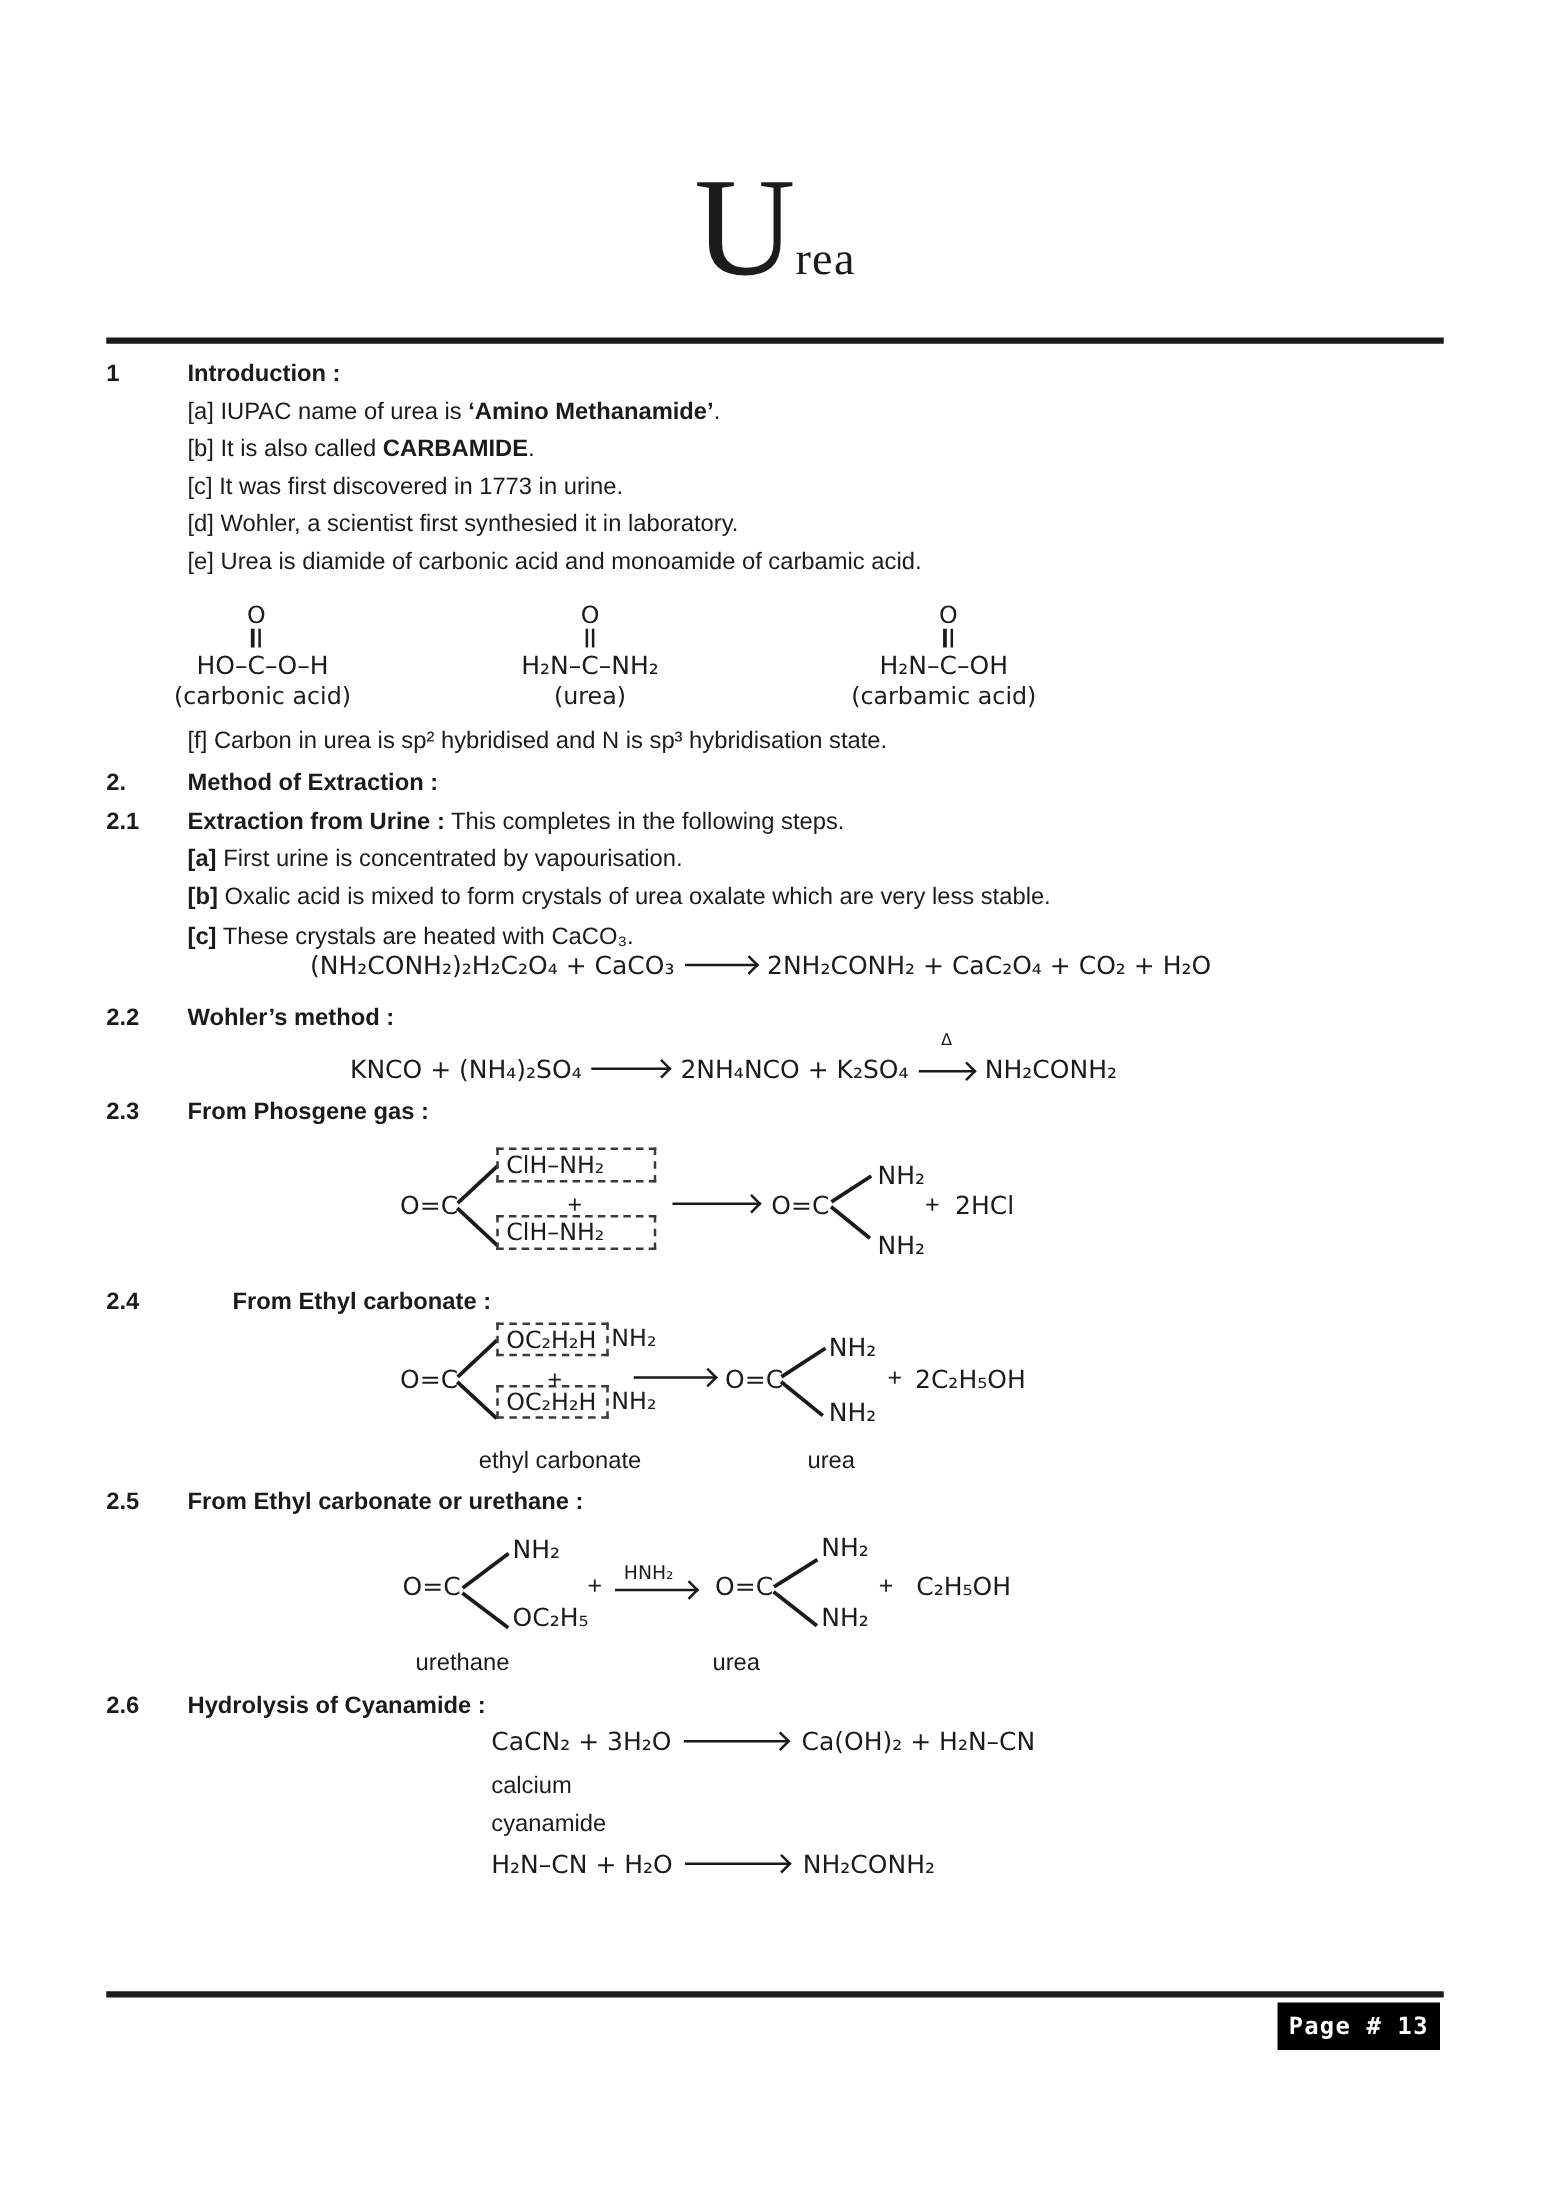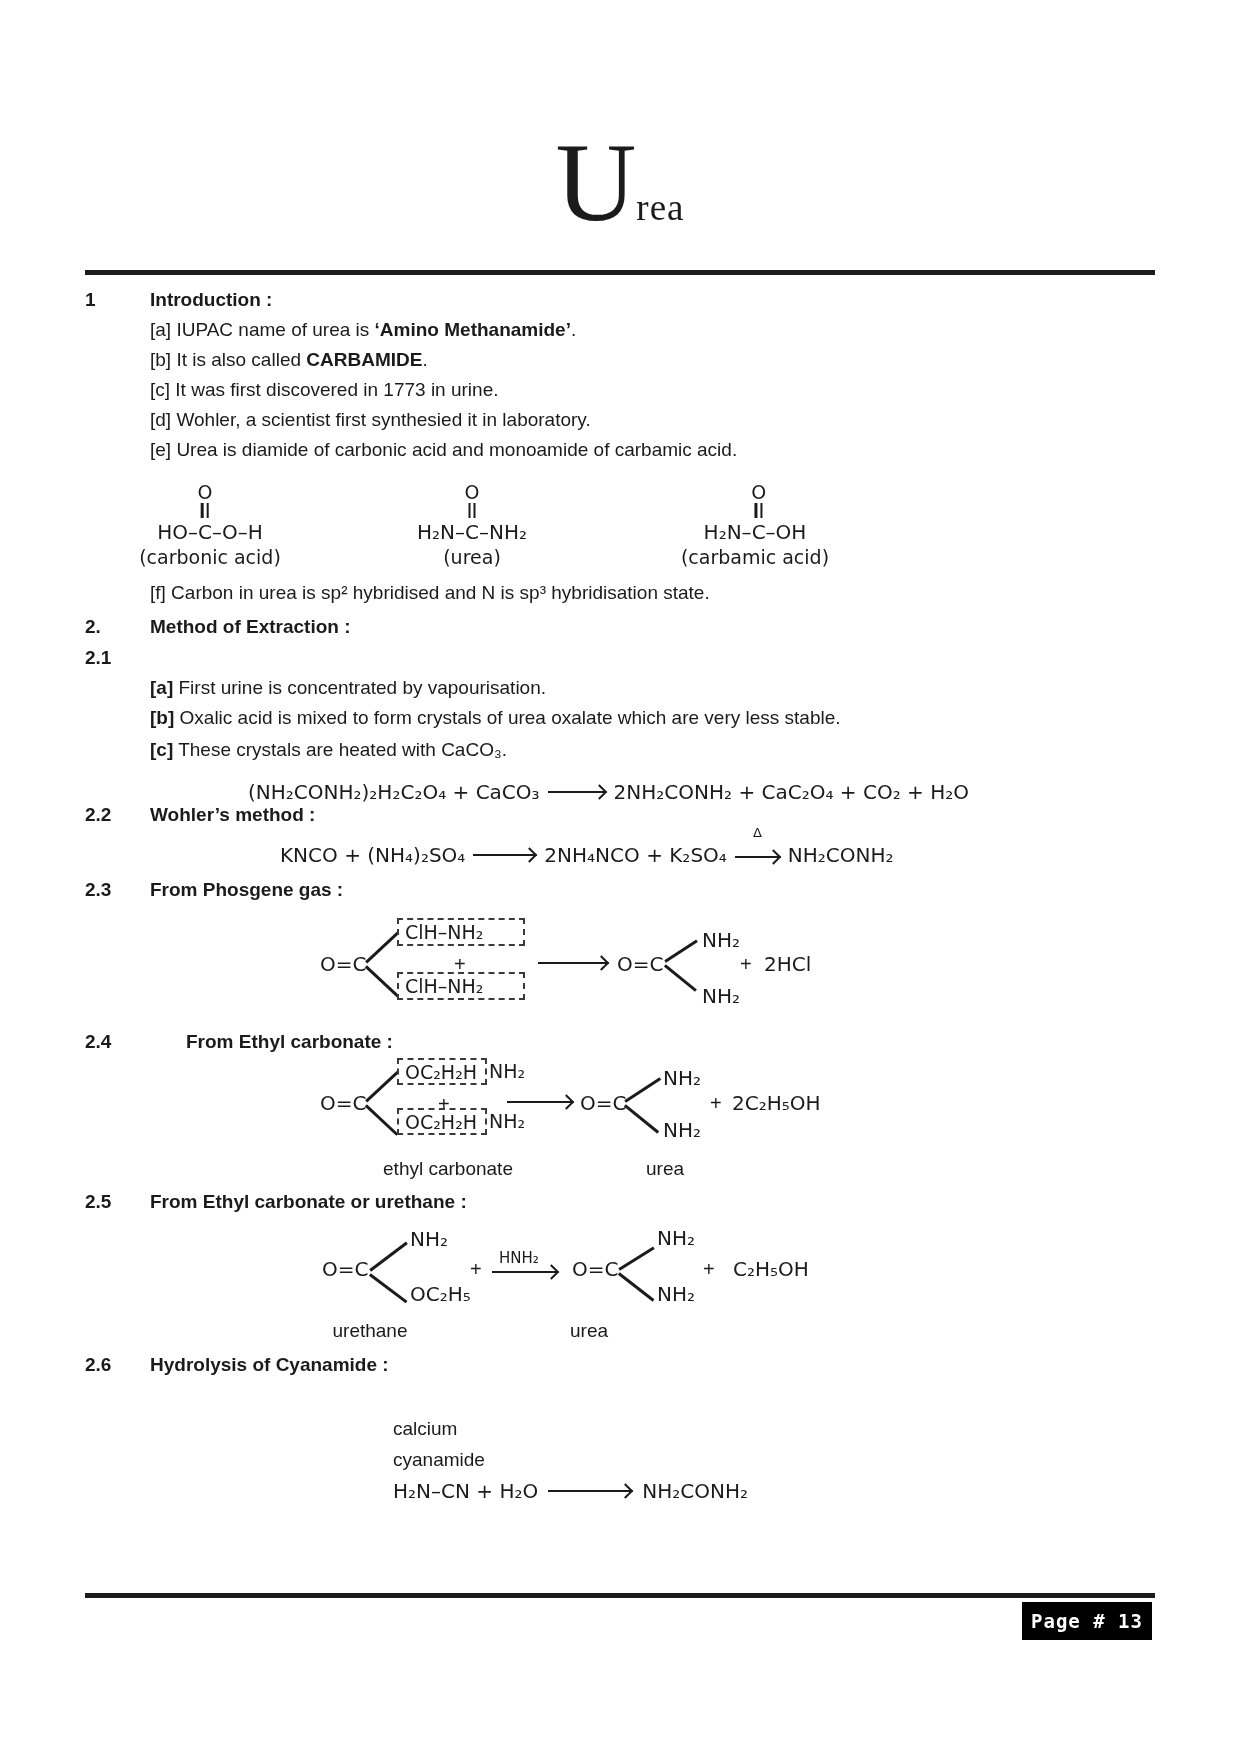--- a/index.html
+++ b/index.html
@@ -96,25 +96,26 @@
           </span><span>C</span></span><span>–OH</span></div>
     <div class="cap">(carbamic acid)</div>
   </div>
 
   <div class="abs" style="left:150px;top:581px;">[f] Carbon in urea is sp² hybridised and N is sp³ hybridisation state.</div>
 
   <div class="abs snum" style="left:85px;top:615px;">2.</div>
   <div class="abs shead" style="left:150px;top:615px;">Method of Extraction :</div>
 
   <div class="abs snum" style="left:85px;top:646px;">2.1</div>
+  <div class="abs" style="left:150px;top:646px;"><b>Extraction from Urine :</b><span> This completes in the following steps.</span></div>
   <div class="abs" style="left:150px;top:676px;"><b>[a]</b><span> First urine is concentrated by vapourisation.</span></div>
   <div class="abs" style="left:150px;top:706px;"><b>[b]</b><span> Oxalic acid is mixed to form crystals of urea oxalate which are very less stable.</span></div>
   <div class="abs" style="left:150px;top:738px;"><b>[c]</b><span> These crystals are heated with CaCO₃.</span></div>
 
-  <div class="eqrow f" style="left:248px;top:780px;justify-content:space-between;">
+  <div class="eqrow f" style="left:248px;top:760px;justify-content:space-between;">
     <span>(NH₂CONH₂)₂H₂C₂O₄ + CaCO₃</span>
     <span class="farrow" style="width:58px;margin:0 8px;"></span>
     <span>2NH₂CONH₂ + CaC₂O₄ + CO₂ + H₂O</span>
   </div>
 
   <div class="abs snum" style="left:85px;top:803px;">2.2</div>
   <div class="abs shead" style="left:150px;top:803px;">Wohler’s method :</div>
   <div class="eqrow f" style="left:280px;top:843px;">
     <span>KNCO + (NH₄)₂SO₄</span>
     <span class="farrow" style="width:63px;margin:0 8px;"></span>
@@ -198,20 +199,25 @@
     <span class="dg f" style="left:335px;top:58px;">NH₂</span>
     <span class="dg" style="left:381px;top:33px;">+</span>
     <span class="dg f" style="left:411px;top:33px;">C₂H₅OH</span>
   </div>
   <span class="caption" style="left:370px;top:1320px;text-align:center;">urethane</span>
   <span class="caption" style="left:589px;top:1320px;">urea</span>
 
   <div class="abs snum" style="left:85px;top:1353px;">2.6</div>
   <div class="abs shead" style="left:150px;top:1353px;">Hydrolysis of Cyanamide :</div>
 
+  <div class="eqrow f" style="left:393px;top:1381px;">
+    <span>CaCN₂ + 3H₂O</span>
+    <span class="farrow" style="width:84px;margin:0 10px;"></span>
+    <span>Ca(OH)₂ + H₂N–CN</span>
+  </div>
   <div class="abs" style="left:393px;top:1417px;">calcium</div>
   <div class="abs" style="left:393px;top:1448px;">cyanamide</div>
   <div class="eqrow f" style="left:393px;top:1479px;">
     <span>H₂N–CN + H₂O</span>
     <span class="farrow" style="width:84px;margin:0 10px;"></span>
     <span>NH₂CONH₂</span>
   </div>
 
   <div class="rule" style="top:1593px;"></div>
   <div class="footer-box">

